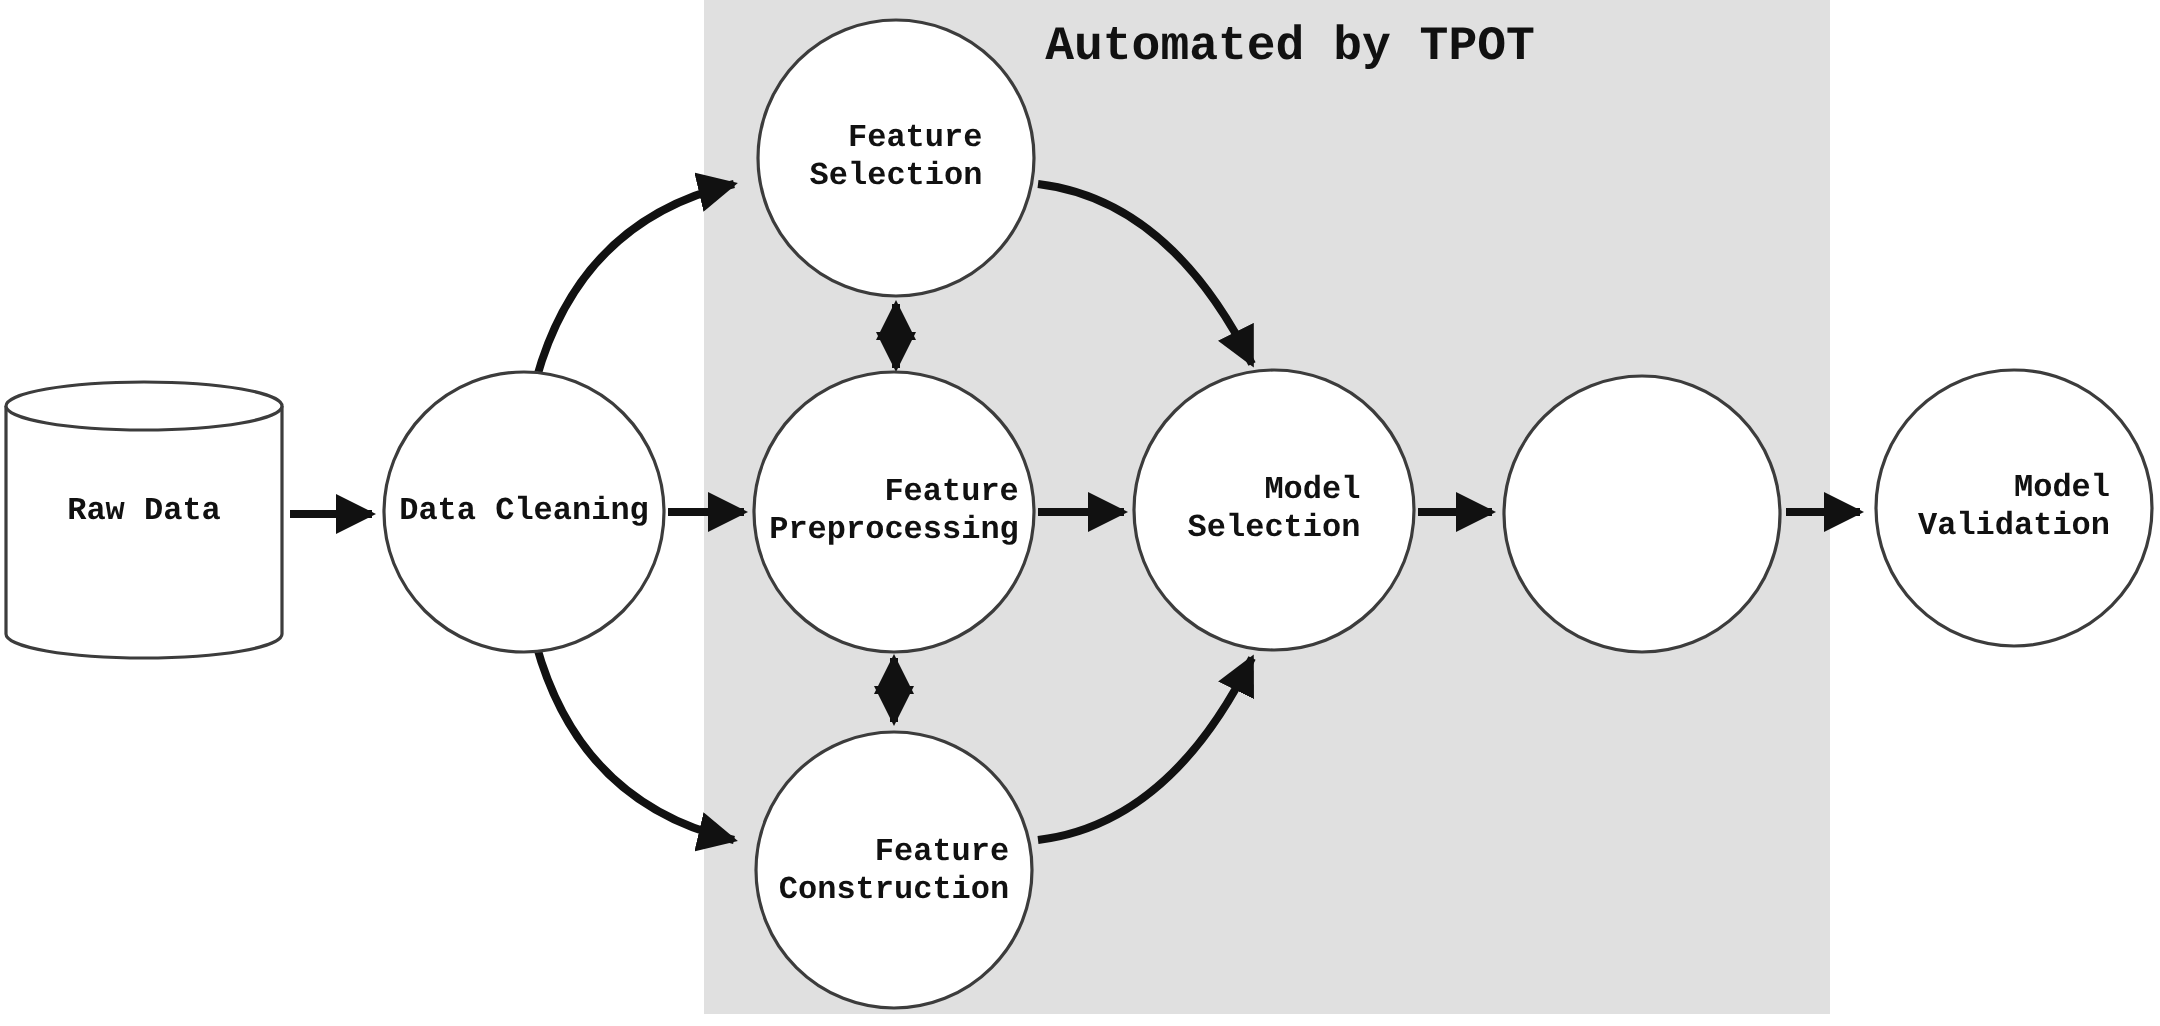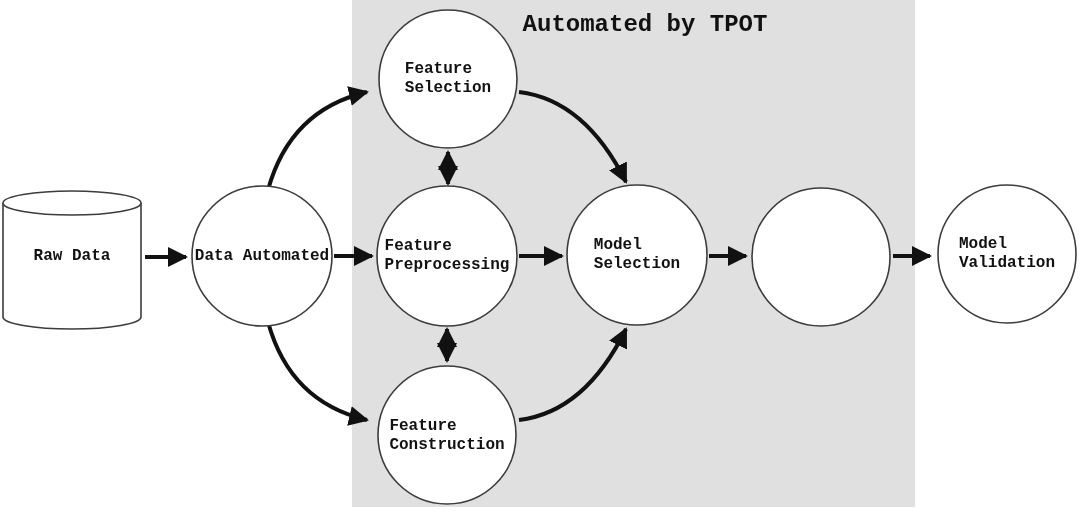--- a/index.html
+++ b/index.html
@@ -11,21 +11,21 @@
     overflow:hidden;
   }
   .stage svg{position:absolute;left:0;top:0;}
   .node-label{
     position:absolute;
     transform:translate(-50%,-50%);
     font-weight:bold;
     font-size:16px;
     line-height:19px;
     color:#111111;
-    text-align:left;
+    text-align:right;
     white-space:pre-line;
     pointer-events:none;
   }
   .region-title{
     position:absolute;
     transform:translate(-50%,-50%);
     font-weight:bold;
     font-size:24px;
     color:#111111;
     white-space:nowrap;
@@ -71,21 +71,21 @@
       <circle cx="447" cy="435" r="69"></circle>
       <circle cx="637" cy="255" r="70"></circle>
       <circle cx="821" cy="257" r="69"></circle>
       <circle cx="1007" cy="254" r="69"></circle>
     </g>
   </svg>
 
   <div class="region-title" style="left:645px;top:24px;">Automated by TPOT</div>
 
   <div class="node-label" style="left:72px;top:256px;">Raw Data</div>
-  <div class="node-label" style="left:262px;top:256px;">Data Automated</div>
+  <div class="node-label" style="left:262px;top:256px;">Data Cleaning</div>
   <div class="node-label" style="left:448px;top:79px;">Feature
 Selection</div>
   <div class="node-label" style="left:447px;top:256px;">Feature
 Preprocessing</div>
   <div class="node-label" style="left:447px;top:436px;">Feature
 Construction</div>
   <div class="node-label" style="left:637px;top:255px;">Model
 Selection</div>
   <div class="node-label" style="left:1007px;top:254px;">Model
 Validation</div>

